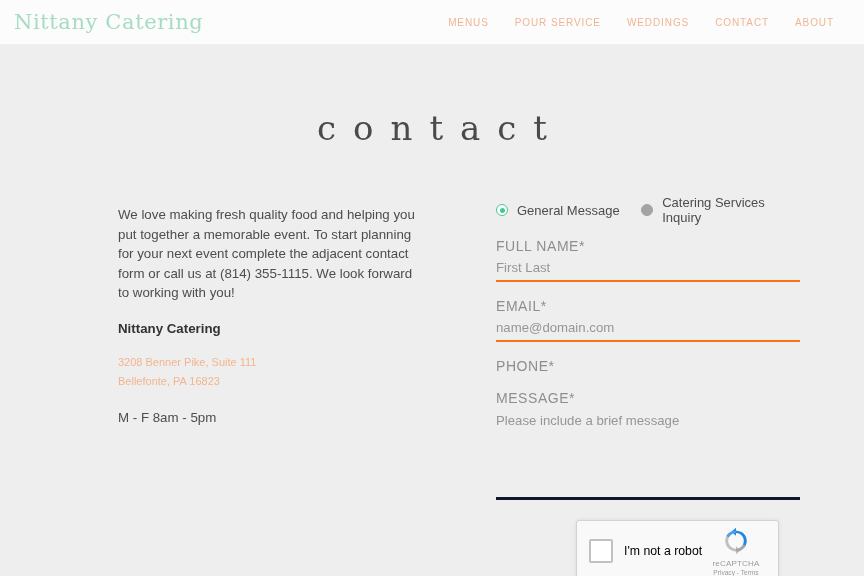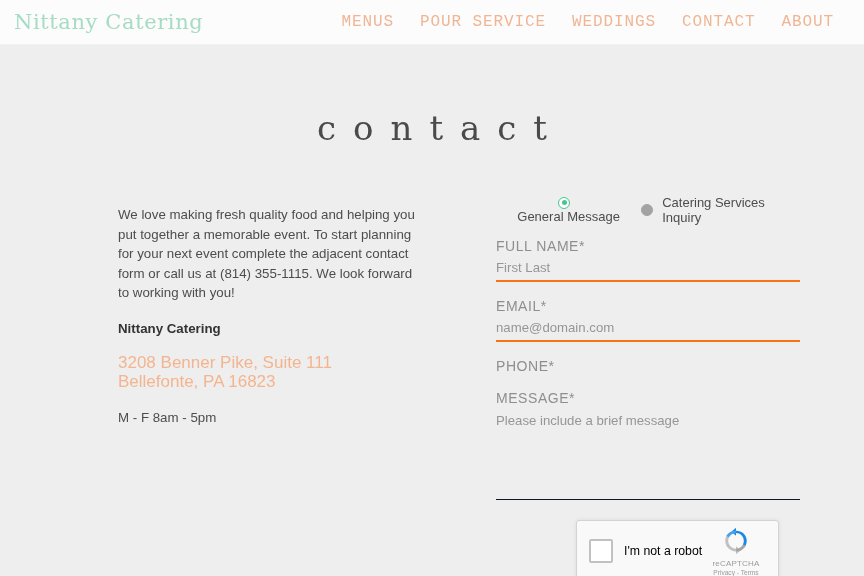--- a/index.html
+++ b/index.html
@@ -41,28 +41,27 @@
   }
 
   #main-nav {
     display: flex;
     align-items: center;
     gap: 26px;
     padding-right: 14px;
   }
 
   .nav-link {
-    font-size: 16px;
+    font-size: 10px;
     letter-spacing: 0.9px;
     color: #f0b594;
     text-transform: uppercase;
     white-space: nowrap;
     text-decoration: none;
     cursor: pointer;
-    font-family: Liberation Mono, monospace;
   }
 
   
   #page-title {
     position: absolute;
     top: 108px;
     left: 0;
     width: 864px;
     text-align: center;
     font-family: "DejaVu Serif", serif;
@@ -103,21 +102,21 @@
     color: #333;
   }
 
   .address-block {
     margin-top: 17px;
   }
 
   .address-line,
   .contact-link {
     display: block;
-    font-size: 17px;
+    font-size: 11px;
     line-height: 19.5px;
     color: #f3b58f;
     text-decoration: none;
     cursor: pointer;
   }
 
   .address-line { cursor: default; }
 
   #contact-links { margin-top: 17px; }
 
@@ -143,21 +142,21 @@
   }
 
   .radio-option {
     display: flex;
     align-items: center;
     cursor: pointer;
     font-size: 13px;
     color: #4d4d4d;
   }
 
-  .radio-option.first { width: 152px; flex-direction: column; }
+  .radio-option.first { width: 152px; }
 
   .radio-mark {
     width: 12px;
     height: 12px;
     border-radius: 50%;
     margin-right: 9px;
     flex: 0 0 auto;
     position: relative;
   }
 
@@ -207,21 +206,21 @@
   }
   .field-input::placeholder { color: #969696; opacity: 1; }
 
   #field-message { }
 
   #message-input {
     width: 304px;
     height: 88px;
     resize: none;
     border: none;
-    border-bottom: 1px solid #0f172a;
+    border-bottom: 3px solid #0f172a;
     background: transparent;
     font-family: "Liberation Sans", sans-serif;
     font-size: 13.2px;
     color: #4d4d4d;
     padding: 0;
     outline: none;
     line-height: 17px;
     display: block;
   }
   #message-input::placeholder { color: #969696; opacity: 1; }

